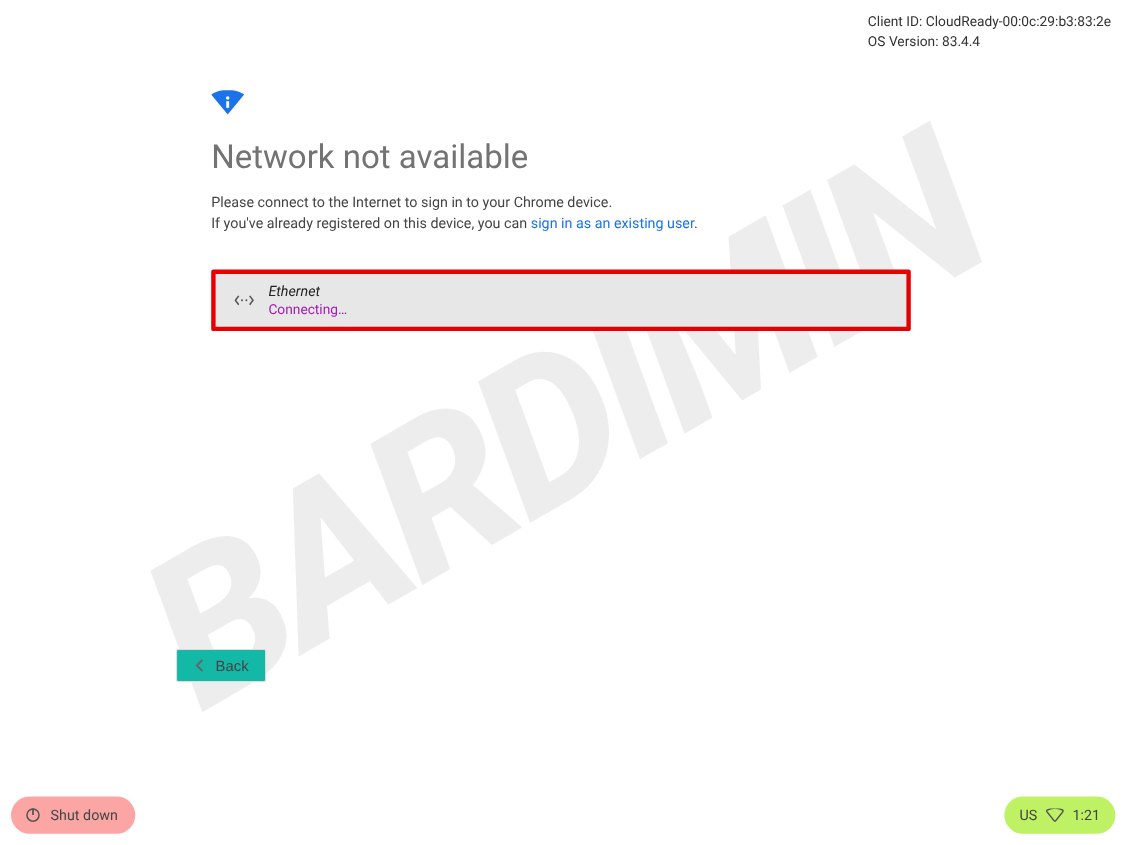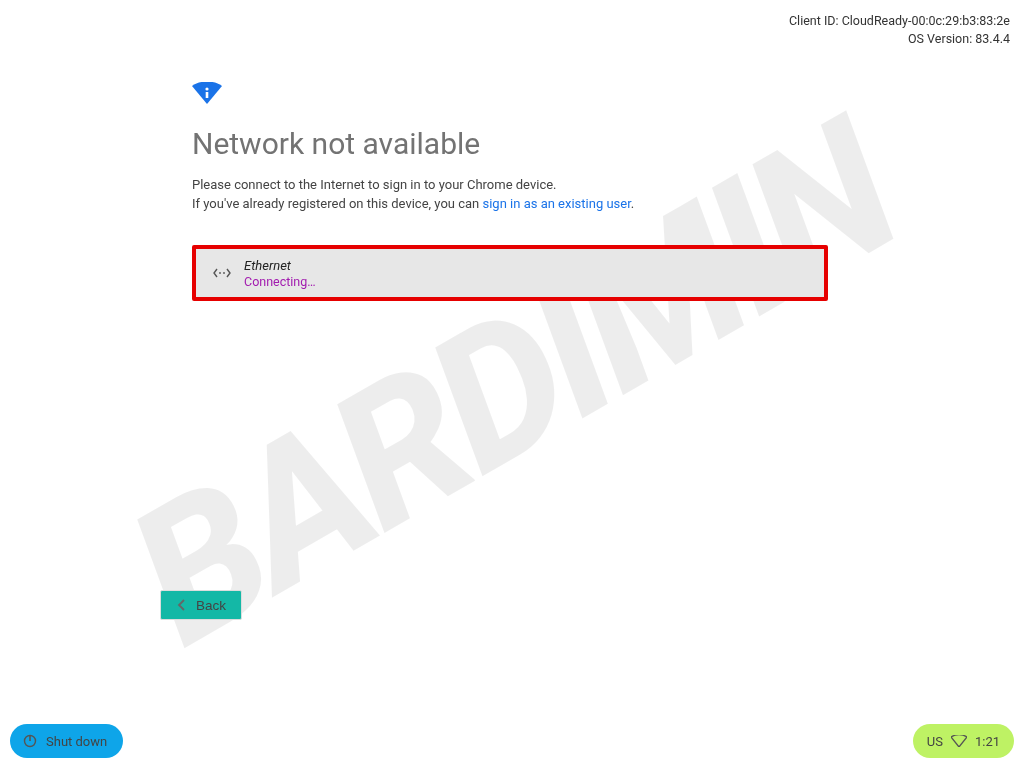--- a/index.html
+++ b/index.html
@@ -1,33 +1,33 @@
 <!DOCTYPE html>
 <html><head>
 <meta charset="utf-8">
 <style>
   * { margin: 0; padding: 0; box-sizing: border-box; }
   html, body { width: 1024px; height: 768px; font-family: Roboto, Arial, sans-serif; background: #fff; overflow: hidden; position: relative; }
   .watermark { position: absolute; top: 0; left: 0; width: 1024px; height: 768px; display: flex; align-items: center; justify-content: center; pointer-events: none; z-index: 0; }
   .watermark span { font-size: 190px; font-weight: 800; font-style: italic; color: rgba(0,0,0,0.07); transform: rotate(-30deg); letter-spacing: -6px; white-space: nowrap; }
-  .top-info { position: absolute; top: 12px; right: 14px; text-align: right; font-size: 12.5px; color: #333; line-height: 18px; z-index: 2; }
+  .top-info { position: absolute; top: 12px; right: 14px; text-align: left; font-size: 12.5px; color: #333; line-height: 18px; z-index: 2; }
   .content { position: absolute; left: 192px; top: 82px; width: 640px; z-index: 2; }
   .header-icon { width: 30px; height: 22px; margin-bottom: 22px; }
   h1 { font-size: 30px; font-weight: 400; color: #737373; margin-bottom: 14px; }
   .desc { font-size: 13px; color: #444; line-height: 19px; margin-bottom: 32px; }
   .desc a { color: #1a73e8; text-decoration: none; }
   .network-list { width: 636px; }
   .network-item { display: flex; align-items: center; height: 56px; padding: 0 8px; cursor: pointer; position: relative; border-radius: 2px; }
   .highlight-box { border: 4px solid #e60000; background: #e7e7e7; margin-bottom: 0; }
   .net-icon { width: 36px; display: flex; align-items: center; justify-content: center; flex-shrink: 0; }
   .net-texts { margin-left: 4px; }
   .net-title { font-size: 13px; color: #222; font-style: italic; }
   .net-sub { font-size: 12.5px; color: #a21caf; margin-top: 1px; }
   .back-btn { position: absolute; left: 160px; top: 590px; width: 82px; height: 30px; border: 1px solid #ddd; background: #14b8a6; display: flex; align-items: center; justify-content: center; gap: 8px; font-size: 13.5px; color: #444; cursor: pointer; border-radius: 2px; z-index: 2; }
-  .shutdown { position: absolute; left: 10px; bottom: 10px; height: 34px; padding: 0 16px 0 12px; background: #0ea5e9; border-radius: 17px; display: flex; align-items: center; gap: 8px; font-size: 13px; color: #444; cursor: pointer; z-index: 2; }
+  .shutdown { position: absolute; left: 10px; bottom: 10px; height: 34px; padding: 0 16px 0 12px; background: #fca5a5; border-radius: 17px; display: flex; align-items: center; gap: 8px; font-size: 13px; color: #444; cursor: pointer; z-index: 2; }
   .status-tray { position: absolute; right: 10px; bottom: 10px; height: 34px; padding: 0 14px; background: #bef264; border-radius: 17px; display: flex; align-items: center; gap: 8px; font-size: 13px; color: #444; cursor: pointer; z-index: 2; }
 </style>
 </head>
 <body>
 
 <div class="watermark">
     <span>BARDIMIN</span>
   </div>
 
 <div class="top-info">

